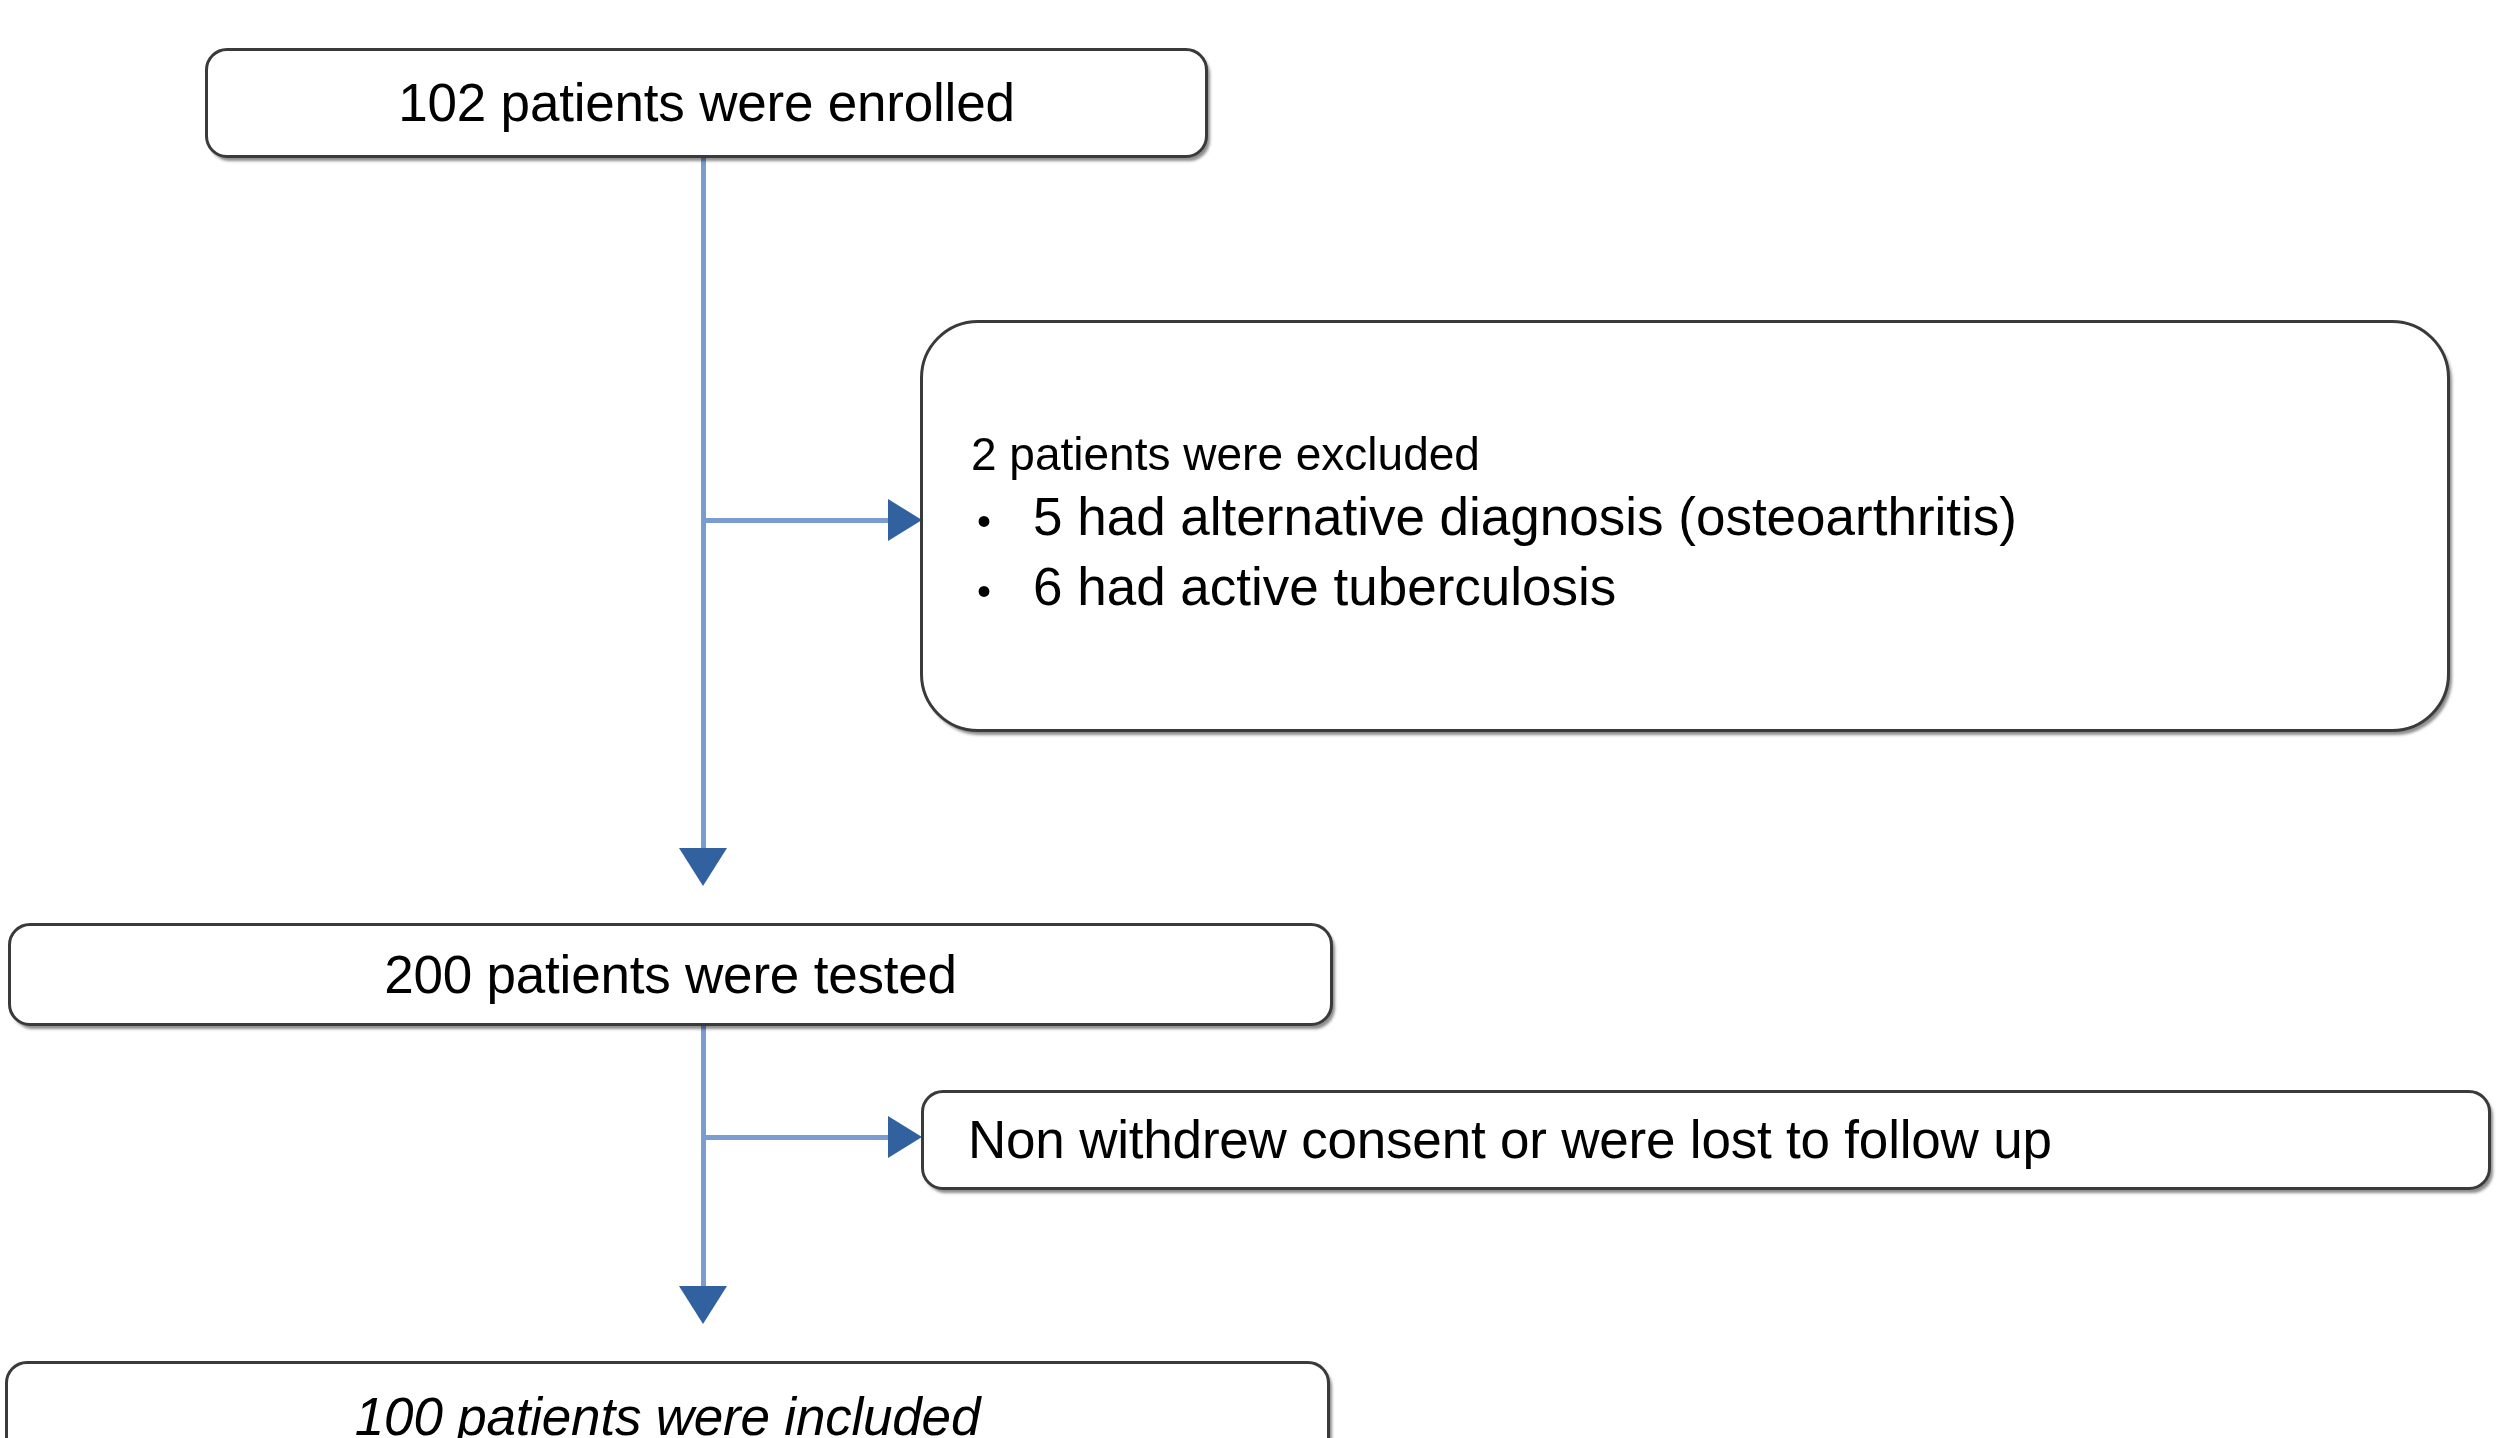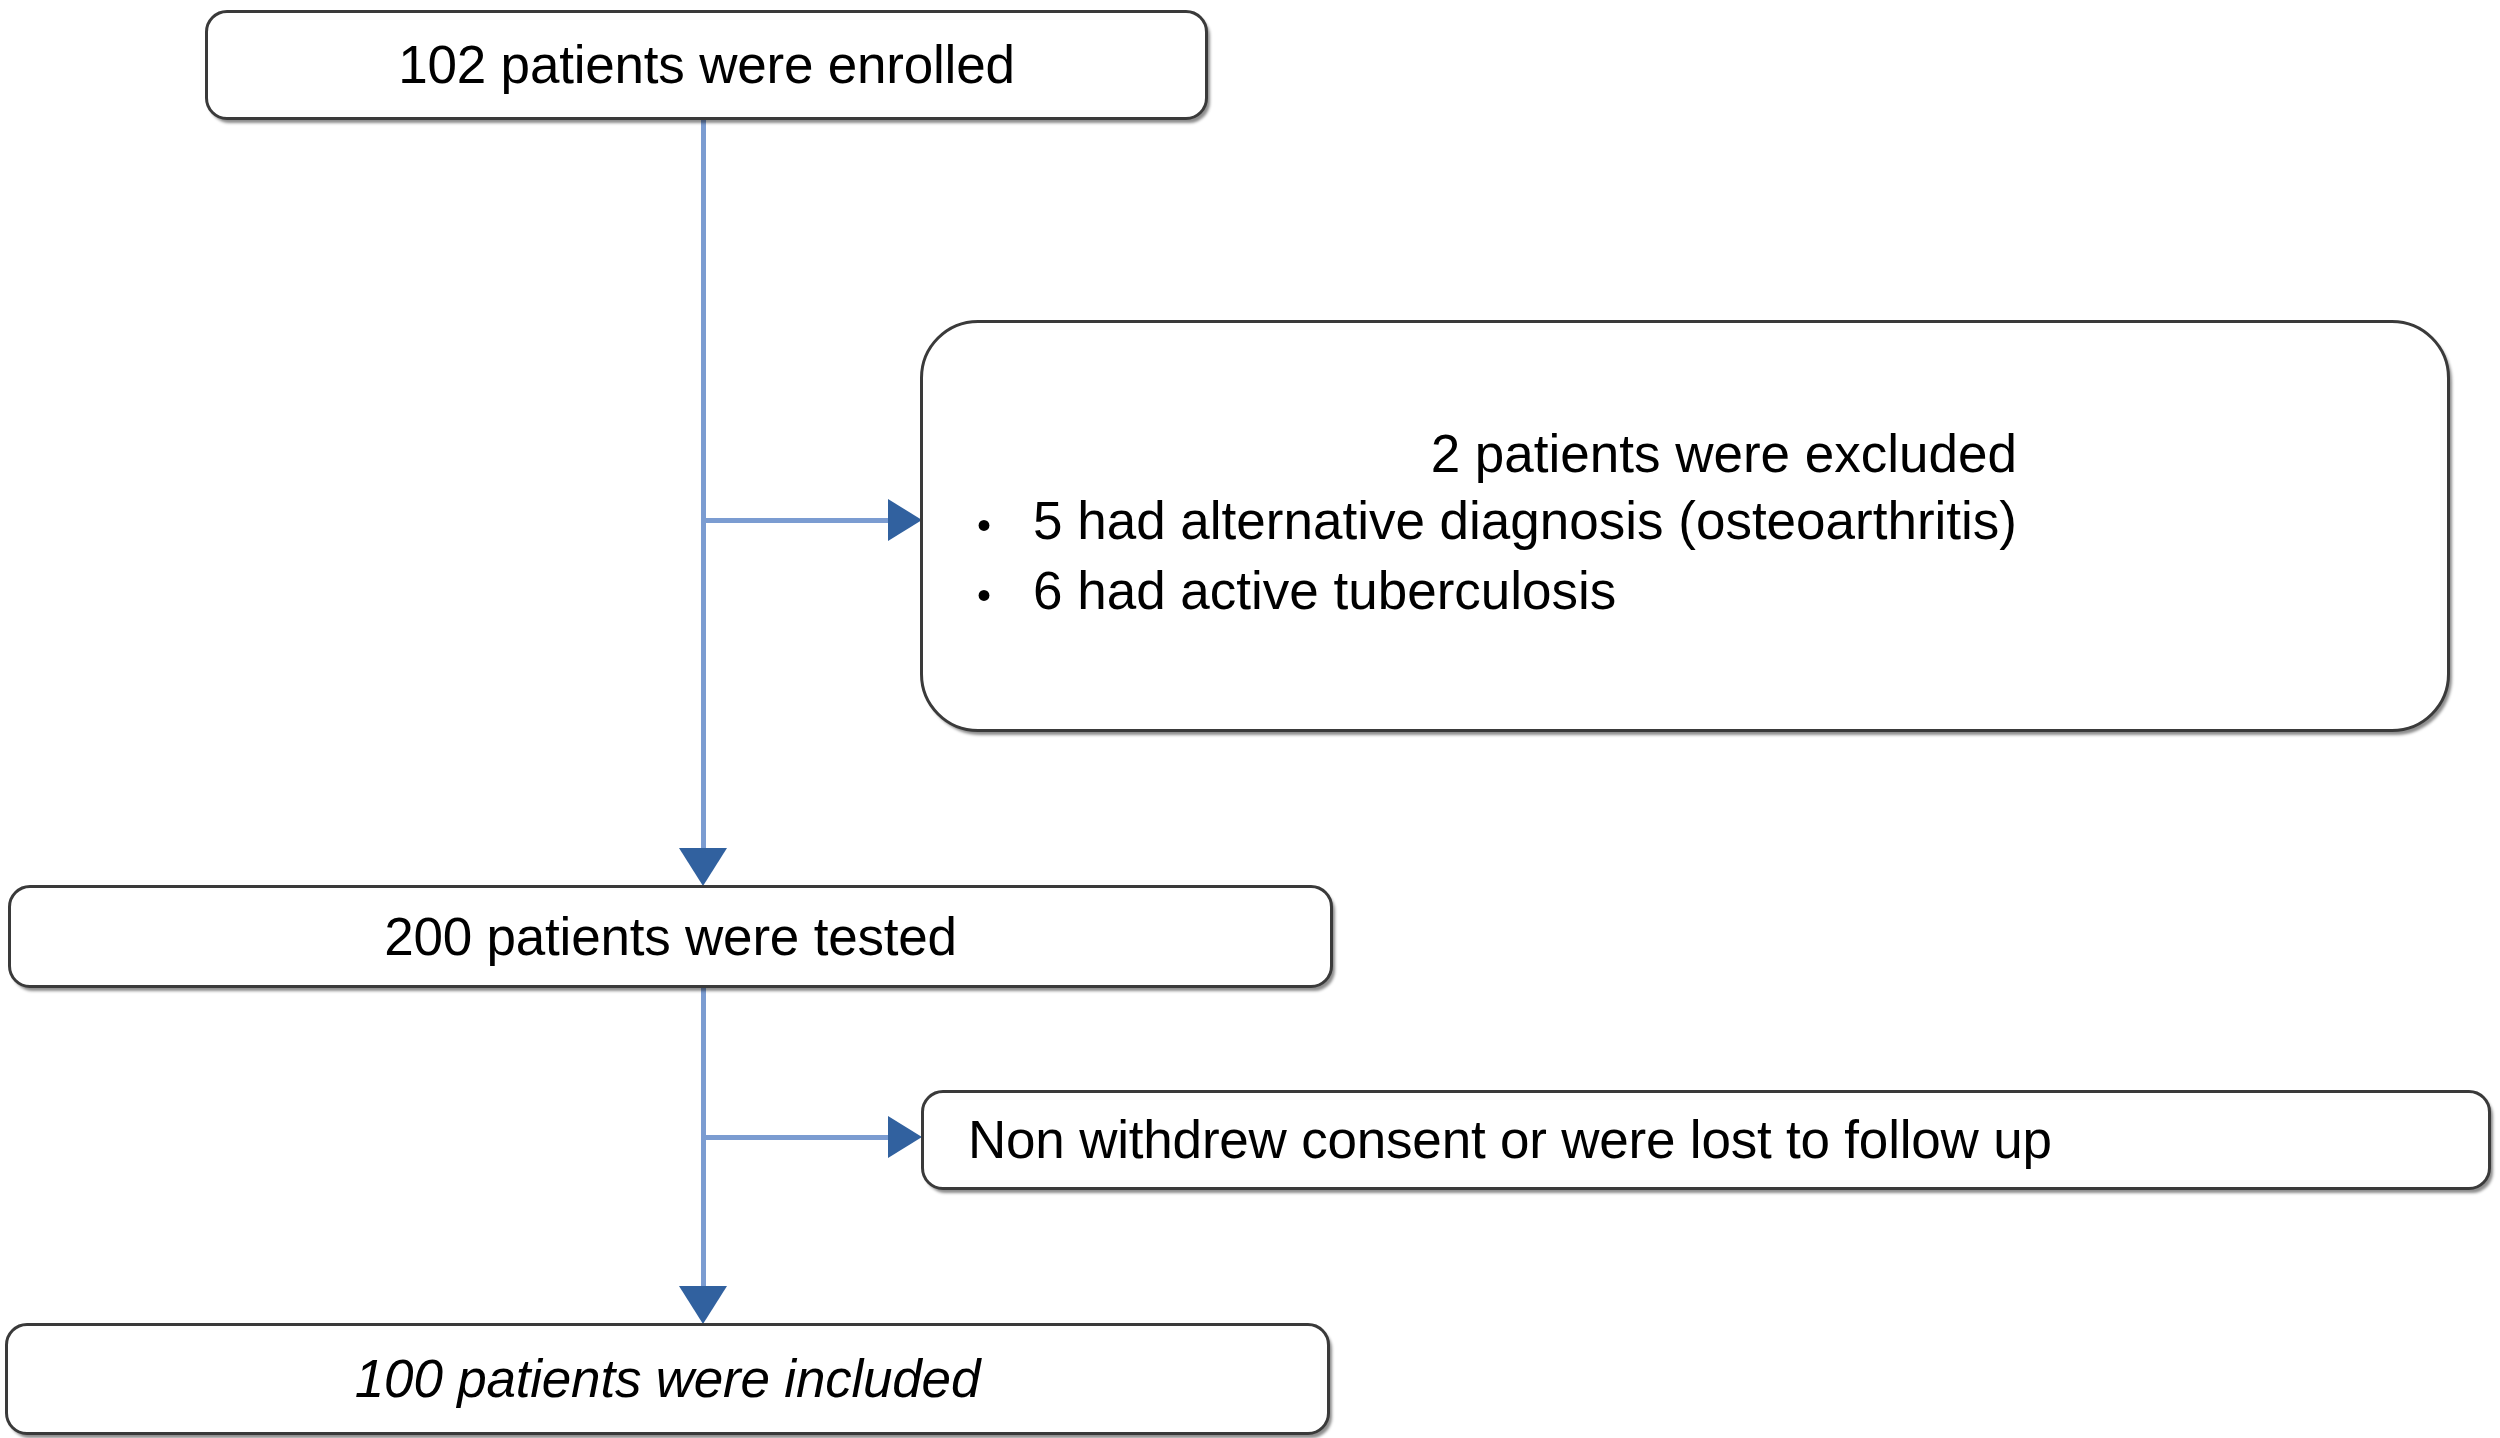--- a/index.html
+++ b/index.html
@@ -26,20 +26,21 @@
     background: #ffffff;
     border: 3px solid #3a3a3a;
     border-radius: 26px;
     box-shadow: 3px 4px 3px -1px rgba(0,0,0,0.45);
     display: flex;
     align-items: center;
     z-index: 3;
   }
   .node.center {
     justify-content: center;
+    margin-top: 38px;
   }
   .node-label {
     font-size: 53px;
     line-height: 1.12;
     color: #000000;
     letter-spacing: -0.2px;
     white-space: nowrap;
   }
 
   
@@ -73,26 +74,25 @@
     font-style: italic;
   }
 
   
   .excl-body {
     display: flex;
     flex-direction: column;
     justify-content: center;
   }
   .excl-head {
-    font-size: 53px;
+    font-size: 46px;
     color: #000;
     line-height: 1.05;
     margin-bottom: 4px;
     white-space: nowrap;
-    text-align: right;
   }
   .excl-list {
     list-style: none;
     margin: 0;
     padding: 0;
   }
   .excl-list li {
     display: flex;
     align-items: baseline;
     font-size: 53px;

